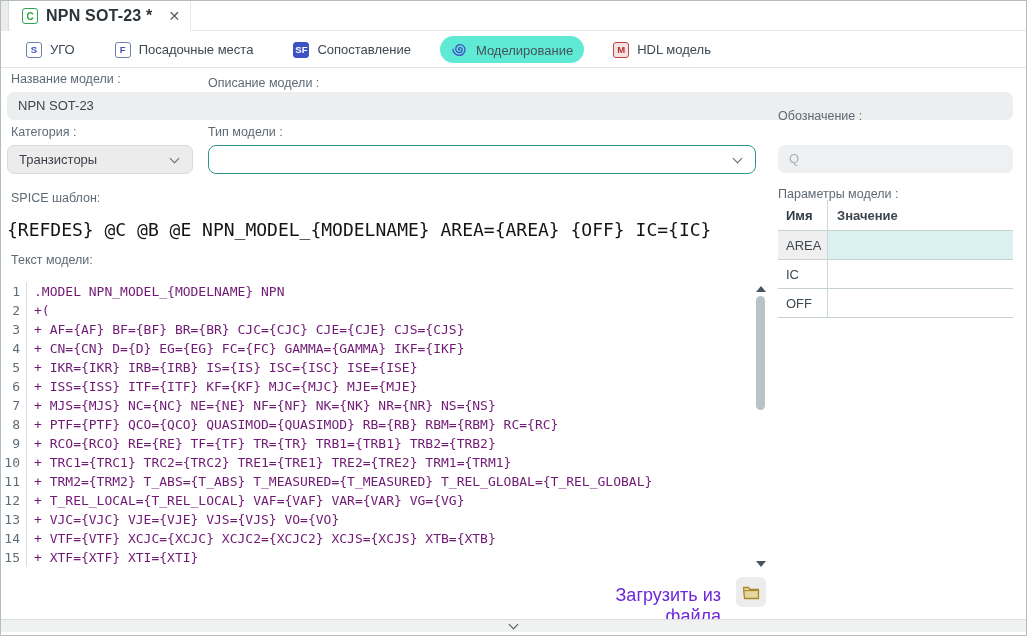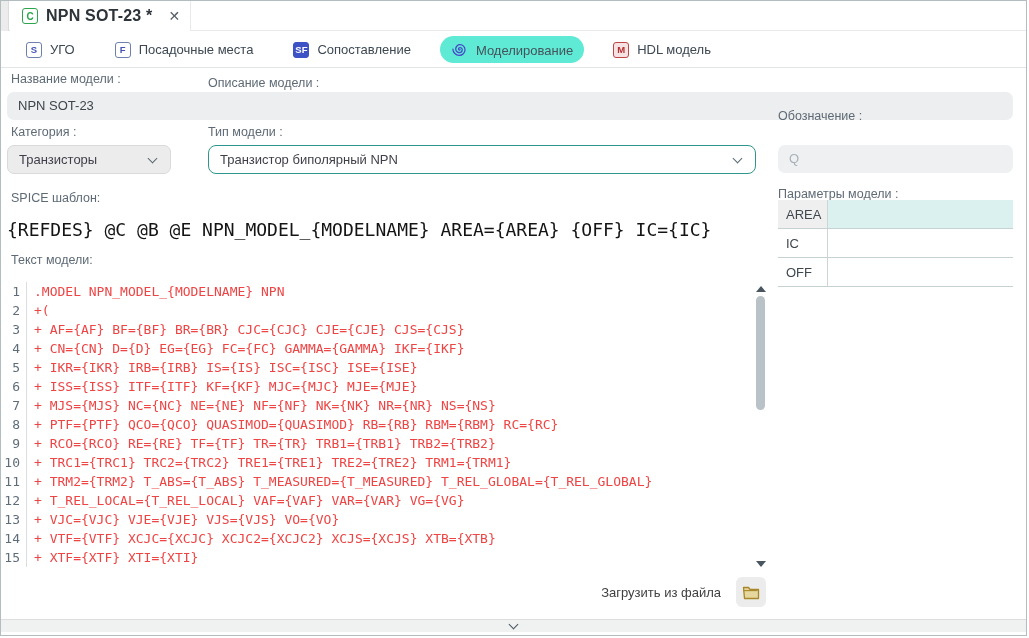--- a/index.html
+++ b/index.html
@@ -32,37 +32,37 @@
   .fsel.gray { background:#ececec; border:1px solid #dadada; }
   .fsel.teal { background:#fff; border:1.5px solid #2e968c; border-radius:8px; }
   .chev { position:absolute; right:14px; top:9px; width:7px; height:7px; border-right:1.6px solid #5a6a74; border-bottom:1.6px solid #5a6a74; transform:rotate(45deg); }
   
   .mono { font-family:"DejaVu Sans Mono", monospace; }
   .spice-val { position:absolute; left:6px; top:218px; font-size:18px; color:#141414; white-space:pre; }
   
   .code { position:absolute; left:0; top:281px; width:752px; }
   .cl { display:flex; height:19px; align-items:center; }
   .ln { width:26px; text-align:right; color:#5f6d7a; font-size:13px; padding-right:6px; border-right:1px solid #d9dee0; height:19px; line-height:19px; flex:0 0 auto; }
-  .lc { padding-left:7px; color:#ef4444; font-size:13px; white-space:pre; line-height:19px; }
+  .lc { padding-left:7px; color:#701a75; font-size:13px; white-space:pre; line-height:19px; }
   .vscroll { position:absolute; left:752px; top:281px; width:15px; height:287px; }
   .varr { position:absolute; left:3px; width:0; height:0; border-left:5px solid transparent; border-right:5px solid transparent; }
   .varr.up { top:4px; border-bottom:6px solid #49565f; }
   .varr.down { bottom:2px; border-top:6px solid #49565f; }
   .vthumb { position:absolute; top:14px; left:3px; width:9px; height:114px; background:#b9c2c6; border-radius:4.5px; }
   
   .ptable { position:absolute; left:777px; top:199px; width:235px; font-size:13px; }
   .prow { display:flex; height:29px; align-items:center; border-bottom:1px solid #c6d2d2; }
   .prow.header { height:31px; font-weight:bold; color:#333b42; }
   .pc-name { width:50px; padding-left:8px; height:100%; display:flex; align-items:center; border-right:1px solid #ccd6d6; color:#3f474e; }
   .prow.header .pc-name { color:#333b42; }
   .pc-val { flex:1; height:100%; display:flex; align-items:center; padding-left:9px; color:#3f474e; }
   .prow.sel .pc-name { background:#efefef; }
   .prow.sel .pc-val { background:#daf1f0; }
   
-  .load-label { position:absolute; left:590px; top:584px; width:130px; text-align:right; font-size:13px; color:#404040; }
+  .load-label { position:absolute; left:590px; top:584px; width:130px; text-align:right; font-size:18px; color:#6d28d9; }
   .folder-btn { position:absolute; left:735px; top:576px; width:30px; height:30px; background:#ececec; border-radius:6px; display:flex; align-items:center; justify-content:center; cursor:pointer; }
   
   .bottombar { position:absolute; left:0; right:0; top:618px; height:13px; background:#f0f1f1; border-top:1px solid #dddddd; cursor:pointer; }
   .bottombar .chev2 { position:absolute; left:50%; top:1px; width:7px; height:7px; margin-left:-4px; border-right:1.6px solid #4a565f; border-bottom:1.6px solid #4a565f; transform:rotate(45deg); }
 </style>
 </head>
 <body>
 
 <div id="app">
 
@@ -102,28 +102,27 @@
     </div>
   </div>
 
   <div class="flabel" style="left:10px; top:71px;">Название модели :</div>
   <div class="fbox" style="left:6px; top:91px; width:228px;">NPN SOT-23</div>
 
   <div class="flabel" style="left:207px; top:75px;">Описание модели :</div>
   <div class="fbox" style="left:207px; top:91px; width:805px;"></div>
 
   <div class="flabel" style="left:10px; top:124px;">Категория :</div>
-  <div class="fsel gray" style="left:6px; top:144px; width:164px;">
+  <div class="fsel gray" style="left:6px; top:144px; width:186px;">
     <span>Транзисторы</span>
     <span class="chev"></span>
   </div>
 
   <div class="flabel" style="left:207px; top:124px;text-align:right;">Тип модели :</div>
   <div class="fsel teal" style="left:207px; top:144px; width:548px;">
-    <span>Транзистор биполярный NPN</span>
     <span class="chev"></span>
   </div>
 
   <div class="flabel" style="left:777px; top:108px;">Обозначение :</div>
   <div class="fbox placeholder" style="left:777px; top:144px; width:235px;">Q</div>
 
   <div class="flabel" style="left:10px; top:190px;">SPICE шаблон:</div>
   <div class="spice-val mono">{REFDES} @C @B @E NPN_MODEL_{MODELNAME} AREA={AREA} {OFF} IC={IC}</div>
 
   <div class="flabel" style="left:10px; top:252px;">Текст модели:</div>
@@ -192,20 +191,24 @@
   </div>
 
   <div class="vscroll">
     <div class="varr up"></div>
     <div class="vthumb"></div>
     <div class="varr down"></div>
   </div>
 
   <div class="flabel" style="left:777px; top:186px;">Параметры модели :</div>
   <div class="ptable">
+    <div class="prow header">
+      <div class="pc-name">Имя</div>
+      <div class="pc-val">Значение</div>
+    </div>
     <div class="prow sel">
       <div class="pc-name">AREA</div>
       <div class="pc-val"></div>
     </div>
     <div class="prow">
       <div class="pc-name">IC</div>
       <div class="pc-val"></div>
     </div>
     <div class="prow">
       <div class="pc-name">OFF</div>

